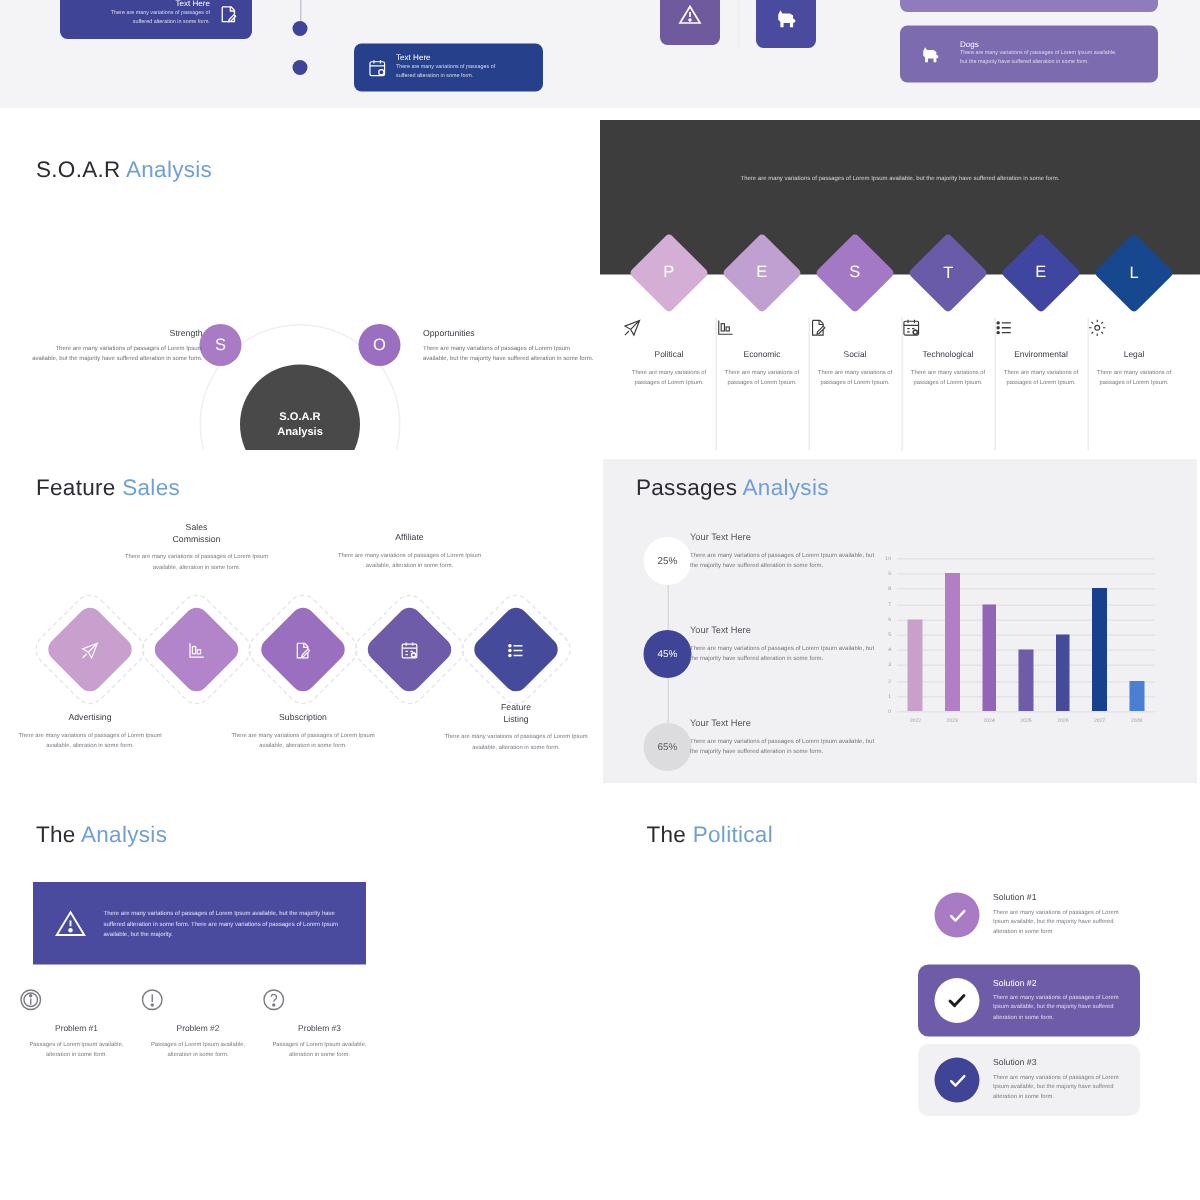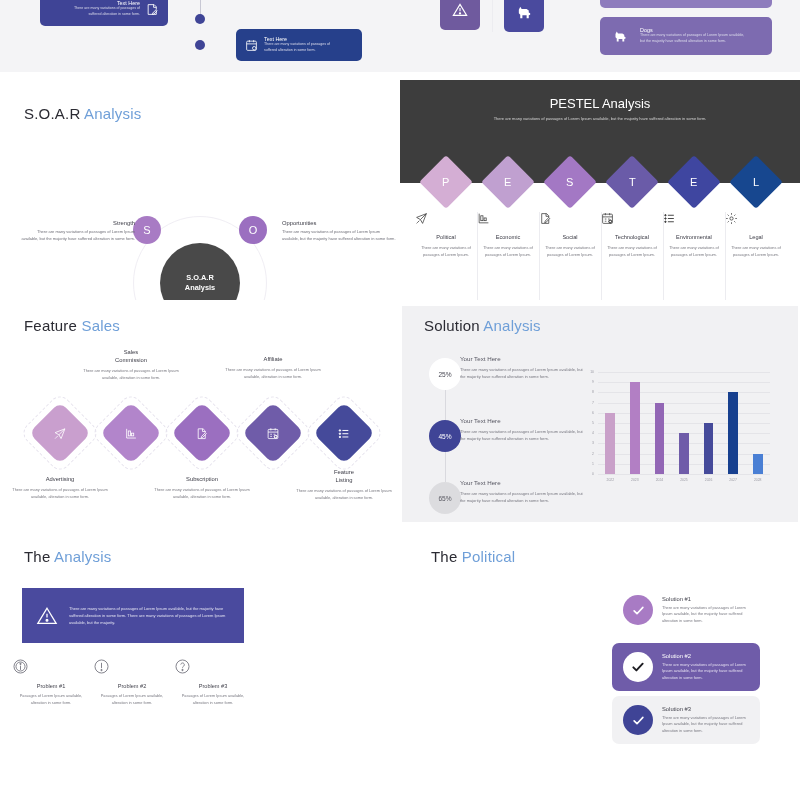--- a/index.html
+++ b/index.html
@@ -209,21 +209,20 @@
     </div>
     <div class="soar-txt" style="left:282px; top:148px; text-align:left;">
       <div class="h">Opportunities</div>
       <div class="body-txt">There are many variations of passages of Lorem Ipsum available, but the majority have suffered alteration in some form.</div>
     </div>
 
   </div>
 
   <div class="slide" id="pestel">
     <div class="dark"></div>
-    <div class="ph">PESTEL Analysis</div>
     <div class="psub">There are many variations of passages of Lorem Ipsum available, but the majority have suffered alteration in some form.</div>
 
     <div class="dia" style="left:27px; top:91px; background:#d4aed4;">
       <span>P</span>
       </div>
     <div class="dia" style="left:89px; top:91px; background:#c0a0d0;">
       <span>E</span>
       </div>
     <div class="dia" style="left:151px; top:91px; background:#a378c4;">
       <span>S</span>
@@ -405,21 +404,21 @@
     <div class="rtxt" style="left:294px; top:168px;">
       <div class="h" style="white-space:pre-line;">Feature
 Listing</div>
       <div class="b">There are many variations of passages of Lorem Ipsum available, alteration in some form.</div>
     </div>
   </div>
 
   <div class="slide" id="biz">
     <div class="panel"></div>
     <div class="sec-title" style="position:absolute; left:24px; top:17px;">
-      <span>Solution</span>
+      <span>Passages</span>
       <span class="accent">Analysis</span>
     </div>
 
     <div class="pline" style="left:45px; top:90px; height:30px;"></div>
     <div class="pline" style="left:45px; top:152px; height:30px;"></div>
 
     <div class="pct" style="left:29px; top:58px; background:#ffffff; color:#4a4a55;">
       <span>25%</span>
       </div>
     <div class="pct" style="left:29px; top:120px; background:#3f4496; color:#ffffff;">

